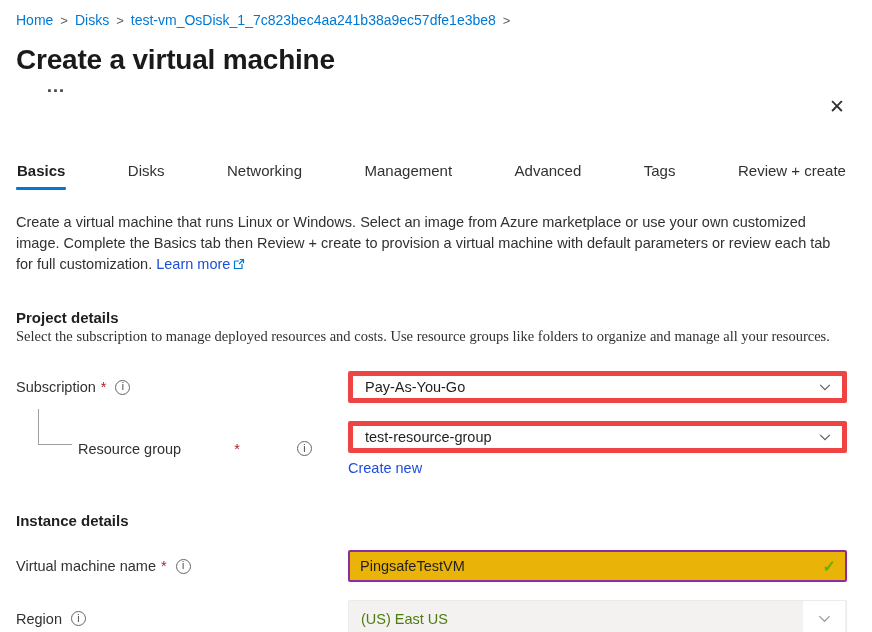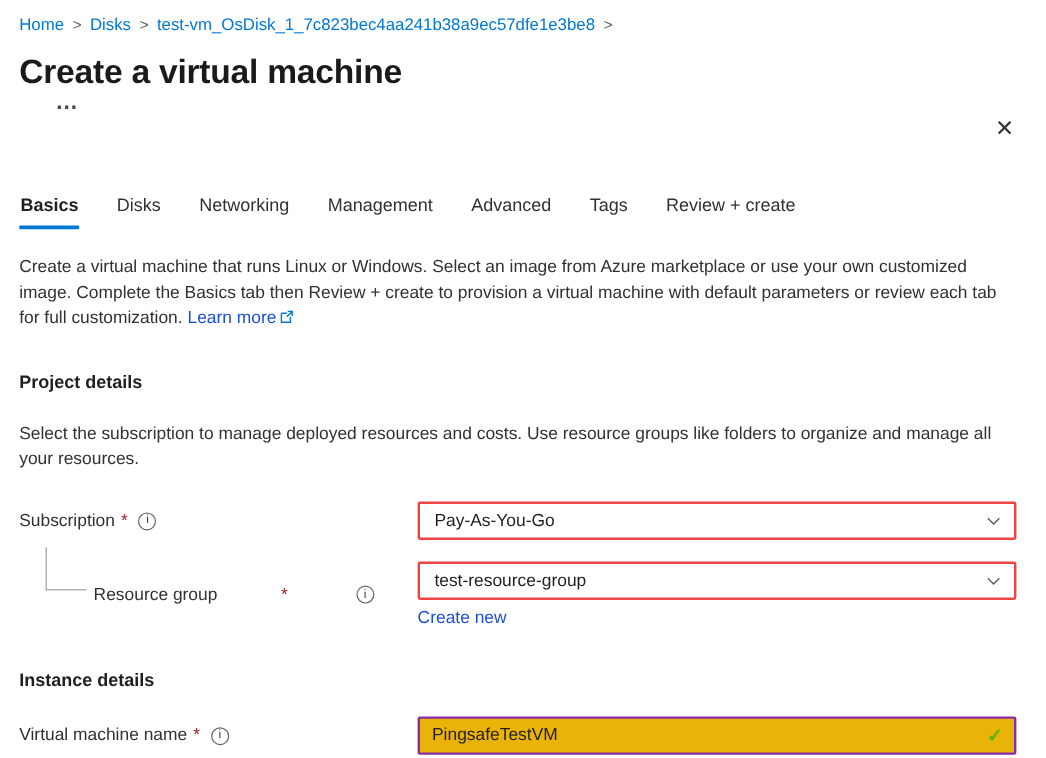--- a/index.html
+++ b/index.html
@@ -18,55 +18,55 @@
   .breadcrumb .sep { color: #605e5c; font-size: 13px; }
 
   
   .titlebar { display: flex; align-items: flex-start; margin-top: 16px; flex-direction: column; }
   .titlebar h1 { margin: 0; font-size: 28px; font-weight: 700; color: #1b1a19; letter-spacing: -0.2px; }
   .icon-btn { background: none; border: none; padding: 0; cursor: pointer; color: #323130; font-family: inherit; }
   .more-btn { margin-left: 30px; font-size: 19px; font-weight: 700; line-height: 1; color: #494847; }
   .close-btn { margin-left: auto; margin-right: 2px; font-size: 19px; color: #323130; }
 
   
-  .tabs { margin-top: 44px; display: flex; gap: 30px; border-bottom: 1px solid transparent; }
+  .tabs { margin-top: 44px; display: flex; gap: 30px; border-bottom: 1px solid transparent; justify-content: space-between; }
   .tab {
     background: none; border: none; cursor: pointer; font-family: inherit;
     font-size: 15px; color: #323130; padding: 0 1px 11px; position: relative; white-space: nowrap;
   }
   .tab.active { font-weight: 700; color: #201f1e; }
   .tab.active::after {
     content: ""; position: absolute; left: 0; right: 0; bottom: 0;
     height: 3px; background: #0078d4; border-radius: 1px;
   }
 
   
   .intro { margin: 21px 0 0; line-height: 1.45; max-width: 848px; color: #323130; }
   .link { color: #1d4ed8; text-decoration: none; cursor: pointer; }
   .ext-icon { display: inline-block; vertical-align: -1px; margin-left: 3px; }
 
   .section-title { margin: 33px 0 0; font-size: 15px; font-weight: 700; color: #201f1e; }
-  .section-desc { margin: 25px 0 0; line-height: 1.45; max-width: 848px; }
+  .section-desc { margin: 0 0 0; line-height: 1.45; max-width: 848px; font-family: Liberation Serif, serif; }
 
   
   .fields { position: relative; }
   .field-row { display: flex; align-items: center; margin-top: 18px; }
   .field-label { flex: 0 0 332px; display: flex; align-items: center; color: #323130; }
   .field-label.indent { padding-left: 62px; gap: 48px; }
   .required { color: #a4262c; margin-left: 5px; }
   .info-icon {
     width: 15px; height: 15px; margin-left: 9px; flex: 0 0 auto;
     border: 1px solid #666564; border-radius: 50%;
     display: inline-flex; align-items: center; justify-content: center;
     font-size: 10px; line-height: 1; color: #3b3a39; cursor: pointer;
   }
   .control { flex: 1 1 auto; min-width: 0; }
 
   .select {
-    height: 32px; background: #fff; border: 2px solid #ef4444; border-radius: 2px;
+    height: 32px; background: #fff; border: 5px solid #ef4444; border-radius: 2px;
     display: flex; align-items: center; justify-content: space-between;
     padding: 0 10px 0 12px; cursor: pointer;
   }
   .select .value { color: #201f1e; }
   .chevron { display: inline-flex; }
 
   .tree-connector {
     position: absolute; left: 22px; top: 38px; width: 34px; height: 36px;
     border-left: 1px solid #a19f9d; border-bottom: 1px solid #a19f9d;
   }

